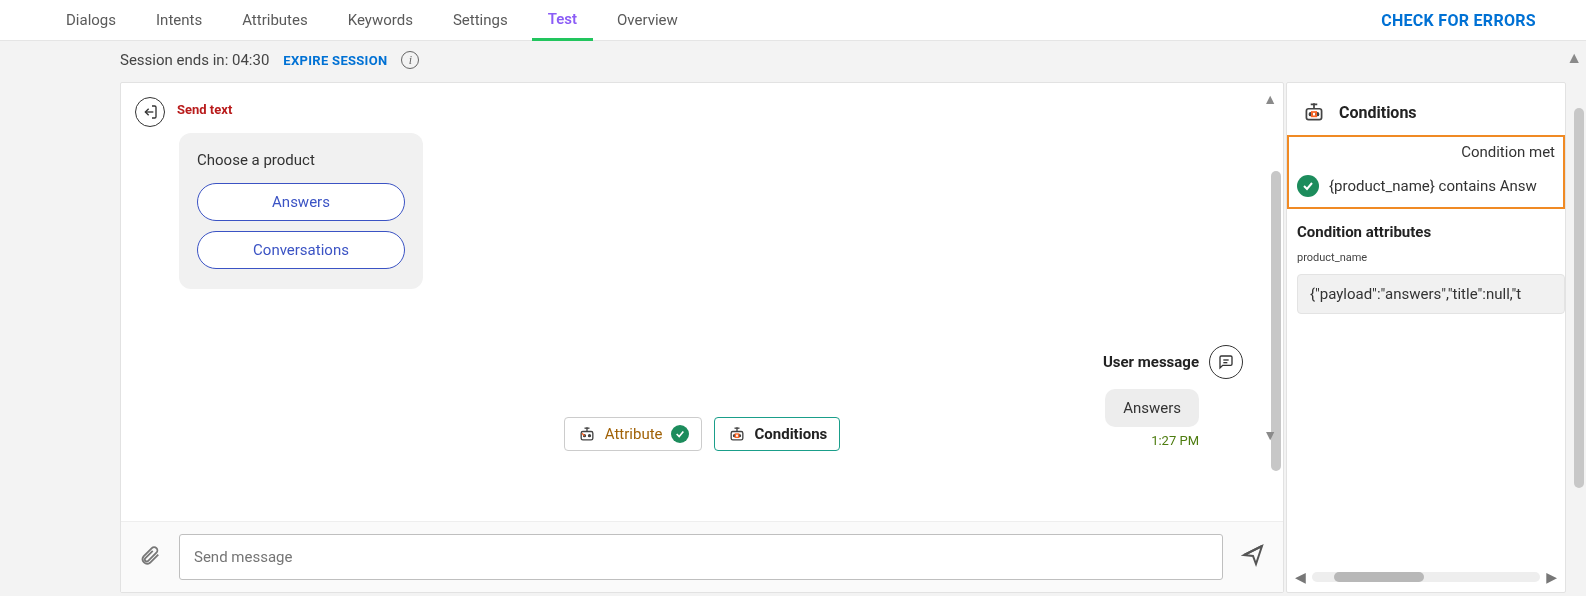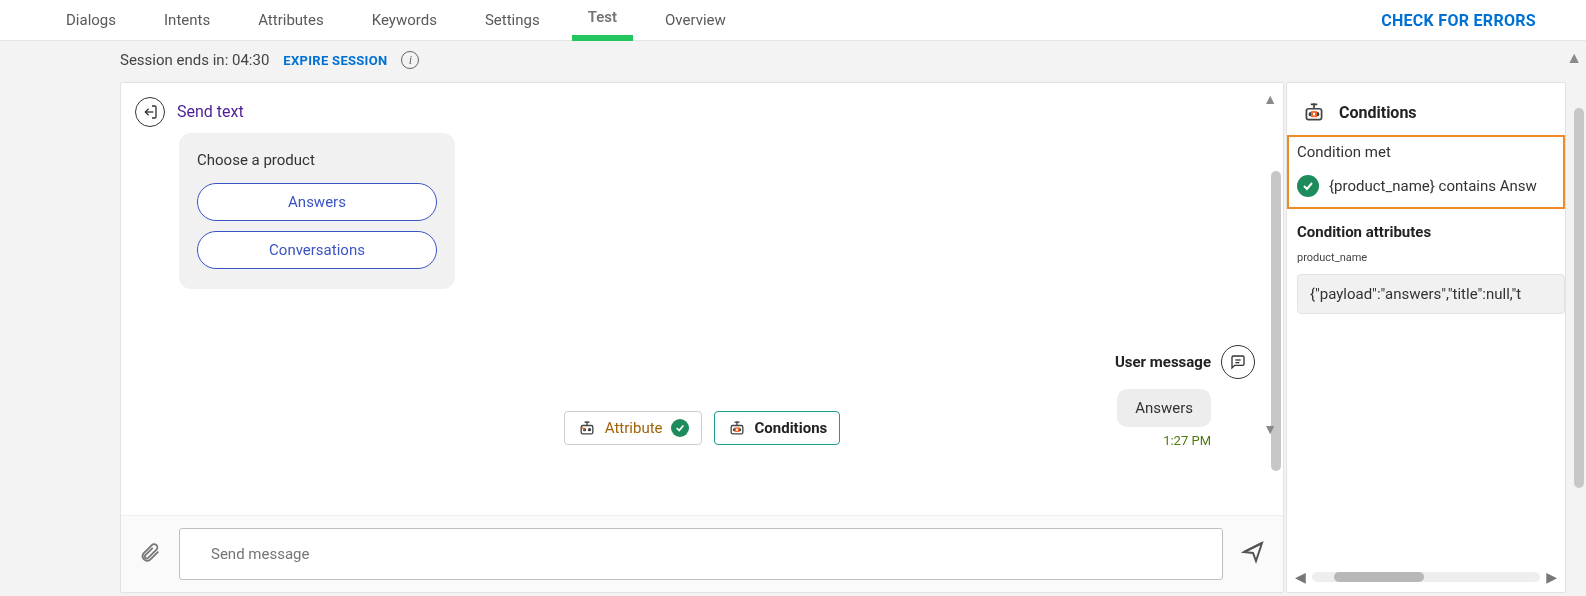--- a/index.html
+++ b/index.html
@@ -8,31 +8,31 @@
   .topbar {
     background: #fff;
     border-bottom: 1px solid #e5e5e5;
     height: 41px;
     display: flex;
     align-items: center;
     padding: 0 50px;
     position: relative;
     justify-content: space-between;
   }
-  .tabs { display: flex; gap: 16px; }
+  .tabs { display: flex; gap: 8px; }
   .tab {
     padding: 0 16px;
     height: 41px;
     display: flex;
     align-items: center;
     color: #5a5a5a;
     font-size: 15px;
     cursor: pointer;
   }
-  .tab.active { color: #737373; font-weight: 600; border-bottom: 6px solid #22c55e; }
+  .tab.active { color: #8b5cf6; font-weight: 600; border-bottom: 3px solid #22c55e; }
   .check-errors { color: #0071d4; font-weight: 700; font-size: 16px; letter-spacing: .3px; cursor: pointer; }
 
   .session-bar {
     padding: 10px 120px 8px;
     display: flex;
     align-items: center;
     gap: 14px;
     font-size: 15px;
     color: #444;
   }
@@ -69,40 +69,40 @@
     padding: 14px 14px 0 14px;
   }
 
   .send-text-row {
     display: flex; align-items: flex-start; gap: 12px;
   }
   .exit-icon {
     width: 30px; height: 30px; border: 1.6px solid #333; border-radius: 50%;
     display:flex; align-items:center; justify-content:center;
   }
-  .send-text-title { font-weight: 400; font-size: 16px; color:#4c1d95; margin-top:5px; }
+  .send-text-title { font-weight: 700; font-size: 13px; color:#b91c1c; margin-top:5px; }
 
   .options-card {
     margin-left: 44px;
     margin-top: 6px;
     background: #f1f1f1;
     border-radius: 12px;
     padding: 18px 18px 20px;
-    width: 276px;
+    width: 244px;
   }
   .options-card .prompt { color:#333; font-size: 15px; margin-bottom: 14px; }
   .option-btn {
     display:block; width: 100%;
     border: 1.5px solid #3b53c4; color:#3b53c4; background:#fff;
     border-radius: 22px; padding: 9px 0; font-size: 15px; margin-bottom: 10px;
     text-align:center; cursor:pointer;
   }
   .option-btn:last-child{margin-bottom:0;}
 
-  .user-msg-block { position:absolute; right: 28px; top: 262px; text-align:right; }
+  .user-msg-block { position:absolute; right: 40px; top: 262px; text-align:right; }
   .user-msg-row { display:flex; align-items:center; gap: 10px; justify-content:flex-end; }
   .user-msg-label { font-weight:700; font-size:15px; color:#222; }
   .user-chat-icon {
     width: 34px; height:34px; border:1.6px solid #333; border-radius:50%;
     display:flex; align-items:center; justify-content:center;
   }
   .bubble {
     display:inline-block; background:#ededed; color:#333; border-radius:10px;
     padding: 10px 18px; font-size:15px; margin-top:10px; margin-right: 44px;
   }
@@ -119,22 +119,22 @@
   .chip .ok-badge { width:18px; height:18px; background:#1c8c5c; border-radius:50%; display:inline-flex; align-items:center; justify-content:center; }
   .chip .ok-badge svg{display:block;}
   .bot-mini { width:20px; height:20px; display:inline-flex; }
 
   .composer {
     border-top: 1px solid #eee; background:#fafafa;
     padding: 12px 18px; display:flex; align-items:center; gap:18px;
   }
   .attach-icon { color:#777; cursor:pointer; }
   .msg-input {
-    flex:1; height:52px; border:1px solid #bfbfbf; border-radius:3px; background:#fff;
-    padding: 0 31px; font-size:15px; color:#333;
+    flex:1; height:46px; border:1px solid #bfbfbf; border-radius:3px; background:#fff;
+    padding: 0 14px; font-size:15px; color:#333;
   }
   .send-icon { color:#555; cursor:pointer; }
 
   .chat-scroll-arrow-up, .chat-scroll-arrow-down {
     position:absolute; right: 6px; color:#8a8a8a; font-size:14px;
   }
   .chat-scroll-arrow-up { top: 8px; }
   .chat-scroll-arrow-down { bottom: 78px; }
   .chat-scrollbar-thumb {
     position:absolute; right:2px; top: 88px; width:10px; height: 300px; background:#c7c7c7; border-radius:6px;
@@ -143,20 +143,21 @@
   .side-panel {
     width: 280px; background:#fff; border:1px solid #e2e2e2; border-radius:2px;
     position:relative; overflow:hidden;
   }
   .side-header { display:flex; align-items:center; gap:12px; padding: 16px 14px 10px; }
   .side-title { font-weight:700; font-size:16px; color:#222; }
 
   .cond-box {
     border:2px solid #f08a24; margin:0 0 10px 0;
     padding: 6px 8px 10px 8px;
+    text-align: right;
   }
   .cond-met { font-size:15px; color:#333; }
   .cond-num { font-size:15px; color:#333; margin-top:4px; }
   .cond-rule { display:flex; align-items:center; gap:10px; margin-top:14px; }
   .ok-circle { width:22px; height:22px; background:#1c8c5c; border-radius:50%; display:flex; align-items:center; justify-content:center; }
   .rule-text { font-size:15px; color:#333; white-space:nowrap; overflow:hidden; }
 
   .resolved-title { font-weight:700; font-size:15px; padding: 4px 10px; color:#222; }
   .attr-name { font-size:11px; color:#444; padding: 6px 10px; }
   .attr-val {

